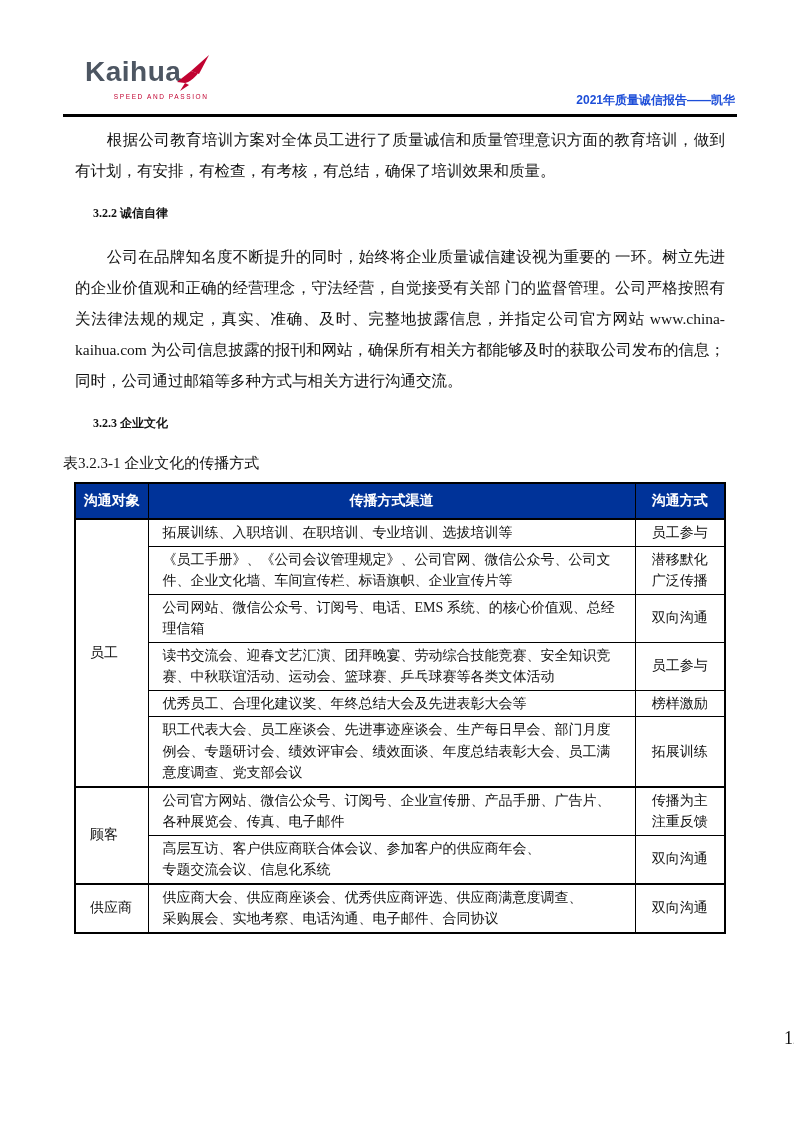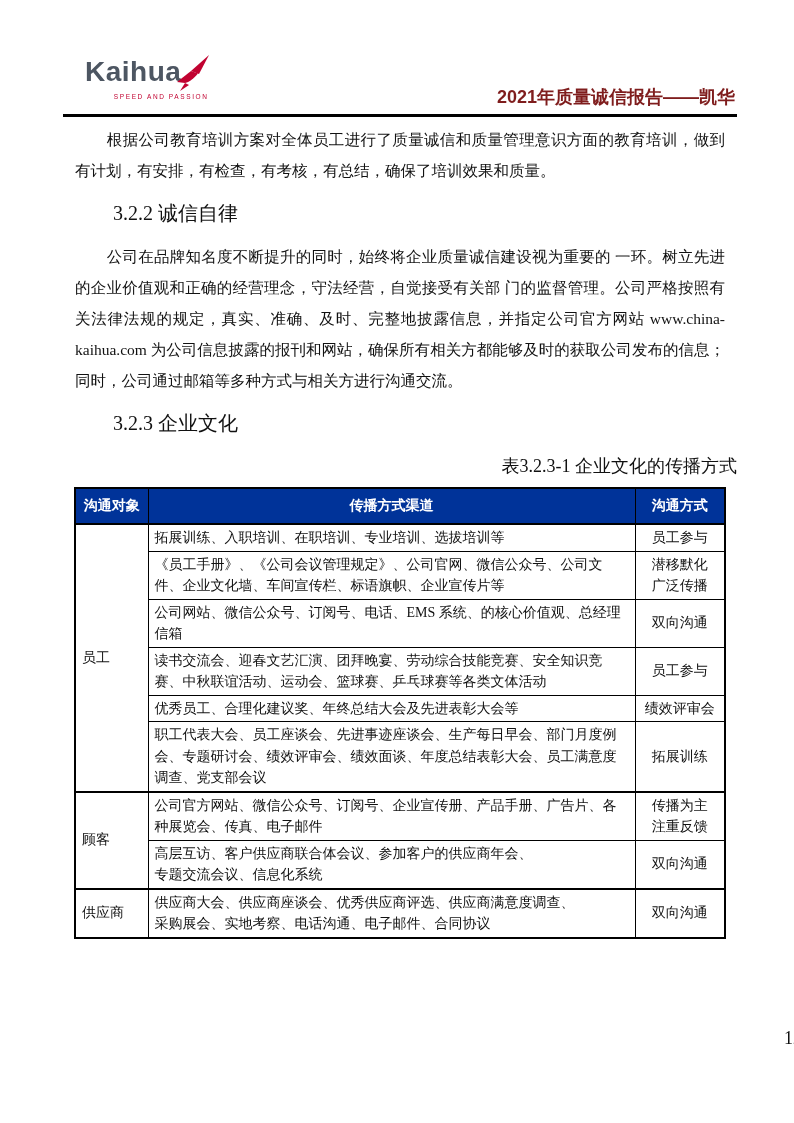--- a/index.html
+++ b/index.html
@@ -24,46 +24,46 @@
   }
   .logo-bird { margin-left:-6px; margin-top:-2px; }
   .logo-tagline {
     font-family:"Liberation Sans","DejaVu Sans",sans-serif;
     color:#c10230; font-size:6.5px; letter-spacing:1.6px;
     text-align:center; margin-top:-4px; padding-left:26px;
   }
   .doc-title {
     position:absolute; right:2px; bottom:5px;
     font-family:"Liberation Sans","DejaVu Sans",sans-serif;
-    font-weight:bold; font-size:18px; color:#7f1d1d;
+    font-weight:bold; font-size:12px; color:#1d4ed8;
   }
   
   .para {
     font-size:15.5px; line-height:31px; margin:12px;
     text-indent:2.05em; text-align:justify;
   }
   .para.first { margin-top:7px; }
   .section-heading {
-    font-size:20px; line-height:31px;
-    margin:7px 0 0 0; text-indent:2.5em; font-weight:normal;
+    font-size:12px; line-height:31px;
+    margin:7px 0 0 0; text-indent:2.5em; font-weight:bold;
   }
   .bold-values { font-family:"Liberation Sans","DejaVu Sans",sans-serif; font-weight:bold; }
   
-  .table-title { text-align:right; font-size:18px; margin:15px 0 9px 0; }
+  .table-title { text-align:left; font-size:15px; margin:15px 0 9px 0; }
   table.comm {
     width:650px; margin:0 auto; border-collapse:collapse;
     table-layout:fixed; font-size:14px; border:2px solid #000;
   }
   table.comm th, table.comm td { border:1px solid #000; }
   table.comm thead th {
     background:#003399; color:#ffffff;
     font-family:"Liberation Sans","DejaVu Sans",sans-serif;
     font-weight:bold; font-size:14px; height:32px; text-align:center;
   }
-  table.comm td { padding:2px 6px; line-height:21.5px; vertical-align:middle; }
+  table.comm td { padding:2px 14px; line-height:21.5px; vertical-align:middle; }
   .obj-cell { }
   .channel-cell { text-align:left; white-space:pre-line; }
   .method-cell { text-align:center; padding-left:8px; white-space:pre-line; }
   tr.group-start td { border-top:2px solid #000; }
   
   .page-number {
     position:absolute; top:1028px; left:8px; width:794px;
     text-align:right; font-size:18px; color:#111;
   }
 </style>
@@ -127,21 +127,21 @@
         <tr>
           <td class="channel-cell">公司网站、微信公众号、订阅号、电话、EMS 系统、的核心价值观、总经理信箱</td>
           <td class="method-cell">双向沟通</td>
         </tr>
         <tr>
           <td class="channel-cell">读书交流会、迎春文艺汇演、团拜晚宴、劳动综合技能竞赛、安全知识竞赛、中秋联谊活动、运动会、篮球赛、乒乓球赛等各类文体活动</td>
           <td class="method-cell">员工参与</td>
         </tr>
         <tr>
           <td class="channel-cell">优秀员工、合理化建议奖、年终总结大会及先进表彰大会等</td>
-          <td class="method-cell">绩效评审会</td>
+          <td class="method-cell">榜样激励</td>
         </tr>
         <tr>
           <td class="channel-cell">职工代表大会、员工座谈会、先进事迹座谈会、生产每日早会、部门月度例会、专题研讨会、绩效评审会、绩效面谈、年度总结表彰大会、员工满意度调查、党支部会议</td>
           <td class="method-cell">拓展训练</td>
         </tr>
         <tr class="group-start">
           <td rowspan="2" class="obj-cell">顾客</td>
           <td class="channel-cell">公司官方网站、微信公众号、订阅号、企业宣传册、产品手册、广告片、各种展览会、传真、电子邮件</td>
           <td class="method-cell">传播为主
 注重反馈</td>

